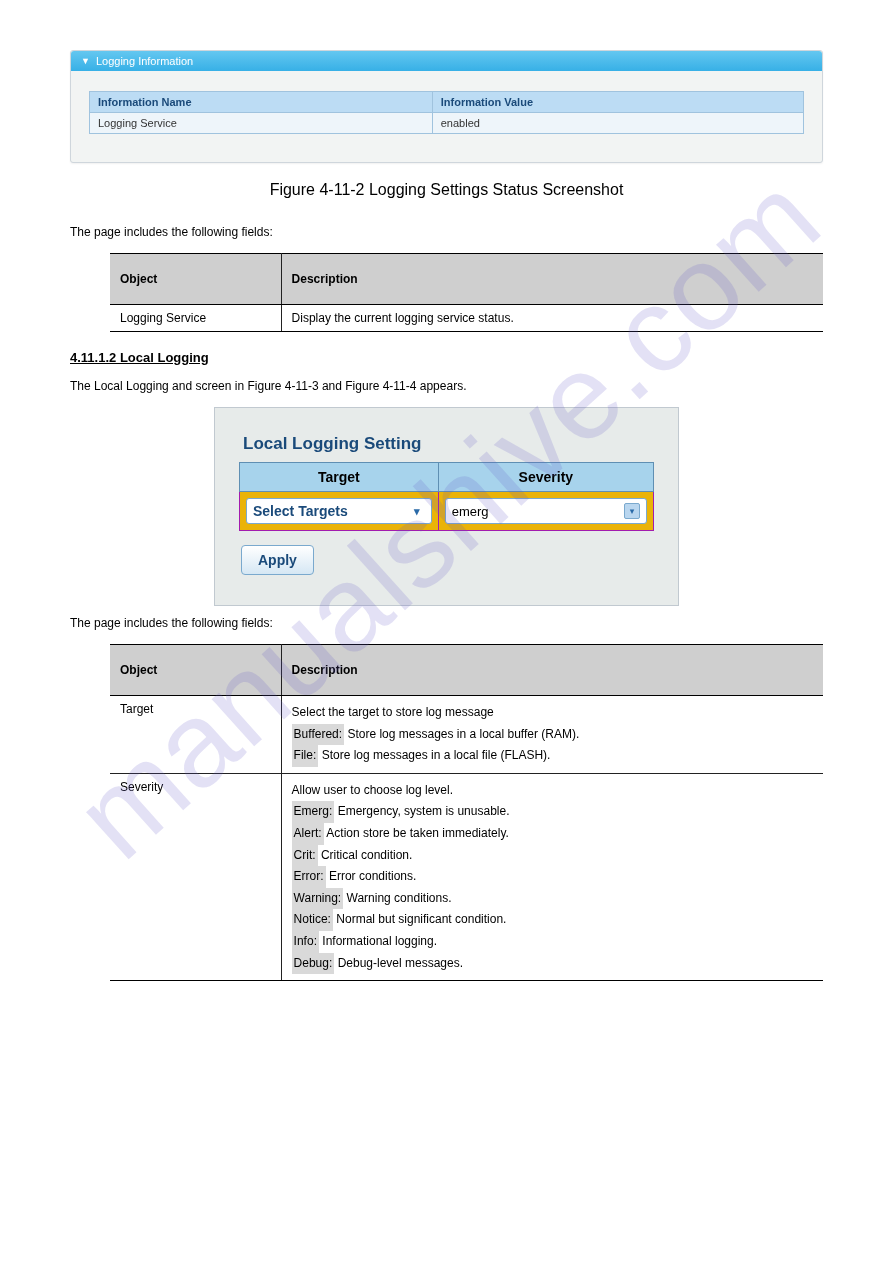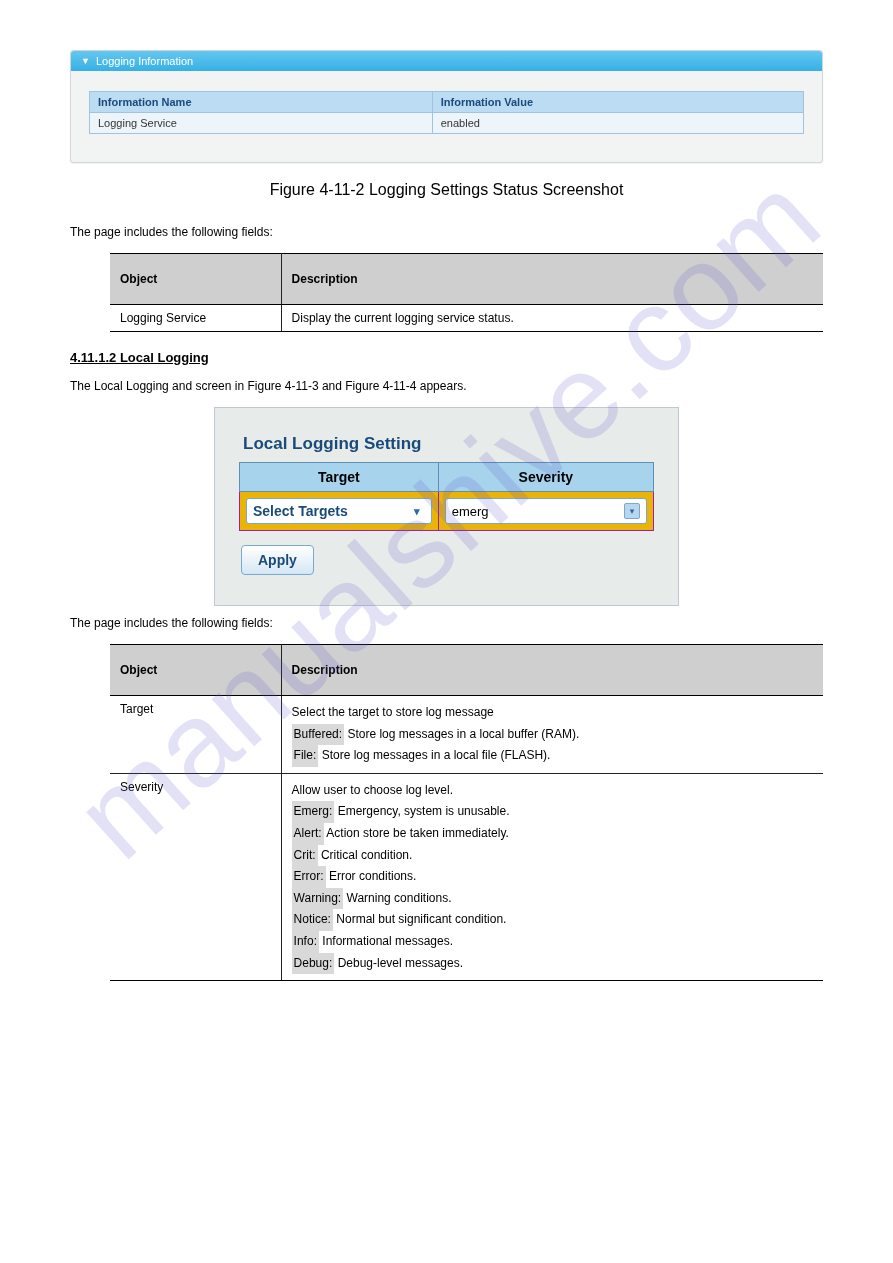--- a/index.html
+++ b/index.html
@@ -322,20 +322,20 @@
     <tr>
       <td>Severity</td>
       <td class="sev-list">
         <span class="sev-line">Allow user to choose log level.</span>
         <span class="sev-line"><span class="sev-key">Emerg:</span> <span class="sev-desc">Emergency, system is unusable.</span></span>
         <span class="sev-line"><span class="sev-key">Alert:</span> <span class="sev-desc">Action store be taken immediately.</span></span>
         <span class="sev-line"><span class="sev-key">Crit:</span> <span class="sev-desc">Critical condition.</span></span>
         <span class="sev-line"><span class="sev-key">Error:</span> <span class="sev-desc">Error conditions.</span></span>
         <span class="sev-line"><span class="sev-key">Warning:</span> <span class="sev-desc">Warning conditions.</span></span>
         <span class="sev-line"><span class="sev-key">Notice:</span> <span class="sev-desc">Normal but significant condition.</span></span>
-        <span class="sev-line"><span class="sev-key">Info:</span> <span class="sev-desc">Informational messages.</span></span>
+        <span class="sev-line"><span class="sev-key">Info:</span> <span class="sev-desc">Informational logging.</span></span>
         <span class="sev-line"><span class="sev-key">Debug:</span> <span class="sev-desc">Debug-level messages.</span></span>
       </td>
     </tr>
   </tbody>
 </table>
 
 </div>
 
 </body></html>

